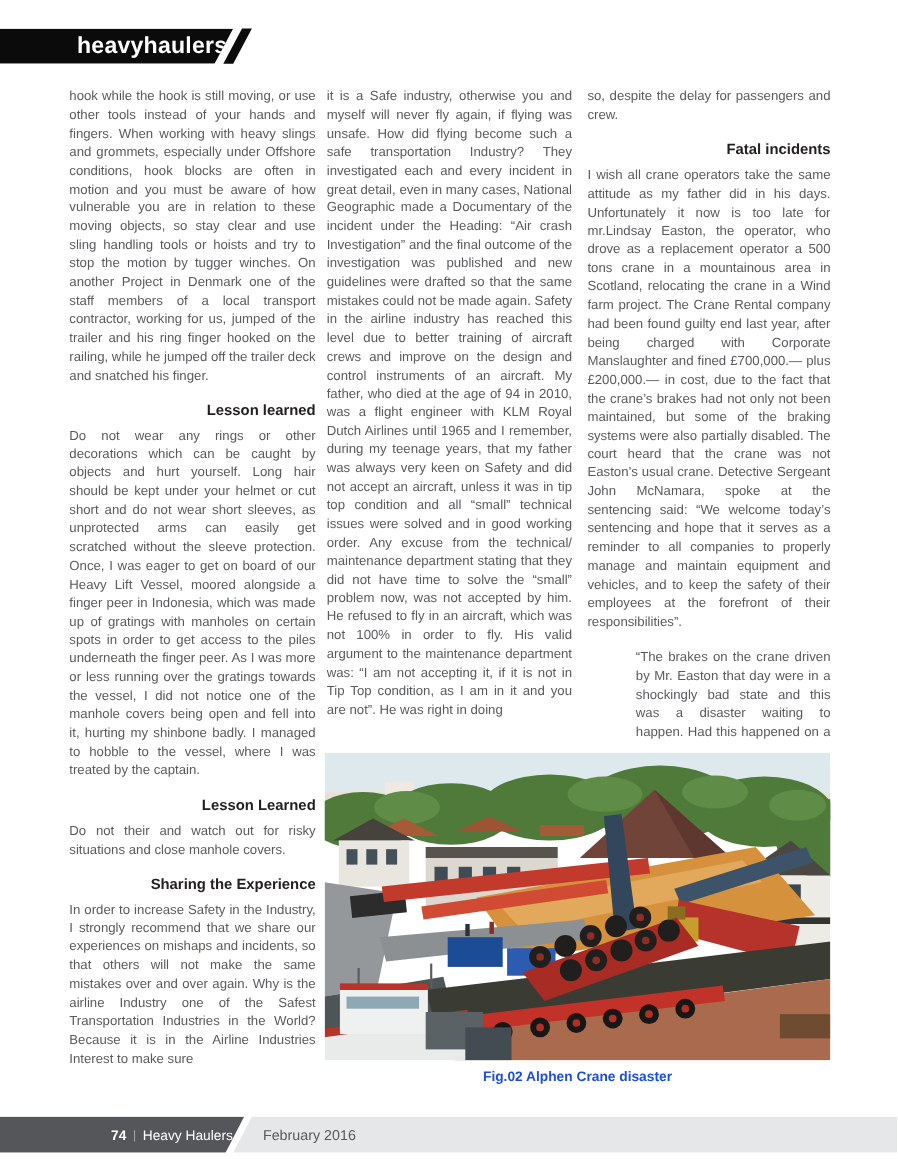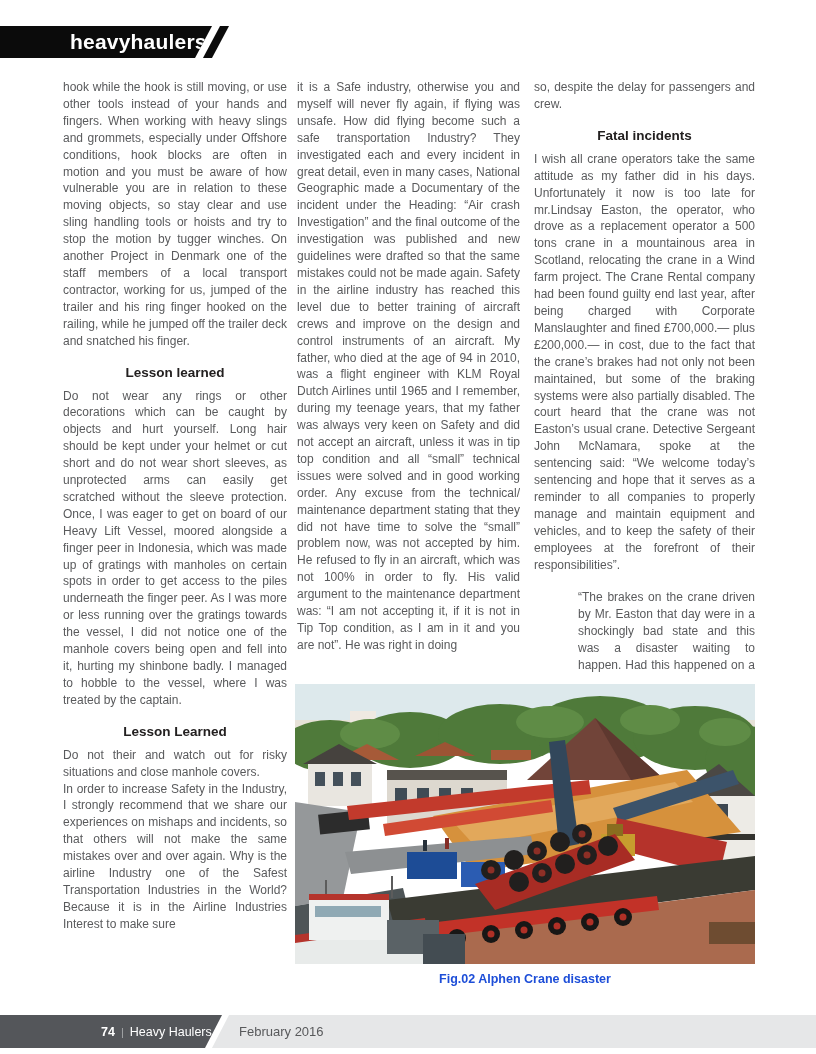--- a/index.html
+++ b/index.html
@@ -23,21 +23,21 @@
     position:absolute; top:79px; width:224px; color:#595a5c;
     font-size:12px; line-height:16.9px; text-align:justify; overflow:hidden;
   }
   .col1 { left:63px;  width:224px; height:912px; }
   .col2 { left:297px; width:223px; height:598px; }
   .col3 { left:534px; width:221px; height:598px; }
   .para { margin:0; }
   .para.gap { margin-top:16px;margin-left:44px; }
   .heading {
     margin:13px 0 6px 0; font-size:13.5px; line-height:19px;
-    color:#232020; font-weight:bold; text-align:center;
+    color:#232020; font-weight:bold; text-align:right;
   }
   
   .figure { position:absolute; left:295px; top:684px; width:460px; margin:0; }
   .photo  { width:460px; height:280px; overflow:hidden; line-height:0; }
   .caption {
     text-align:center; font-weight:bold; font-size:12.5px;
     color:#1d4ed8; margin-top:8px; line-height:14px;
   }
   
   .footer-light {
@@ -68,20 +68,21 @@
     <span class="banner-text">heavyhaulers.in</span>
   </div>
   <div class="banner-tail"></div>
 
   <div class="col col1">
     <p class="para">hook while the hook is still moving, or use other tools instead of your hands and fingers. When working with heavy slings and grommets, especially under Offshore conditions, hook blocks are often in motion and you must be aware of how vulnerable you are in relation to these moving objects, so stay clear and use sling handling tools or hoists and try to stop the motion by tugger winches. On another Project in Denmark one of the staff members of a local transport contractor, working for us, jumped of the trailer and his ring finger hooked on the railing, while he jumped off the trailer deck and snatched his finger.</p>
     <h3 class="heading">Lesson learned</h3>
     <p class="para">Do not wear any rings or other decorations which can be caught by objects and hurt yourself. Long hair should be kept under your helmet or cut short and do not wear short sleeves, as unprotected arms can easily get scratched without the sleeve protection. Once, I was eager to get on board of our Heavy Lift Vessel, moored alongside a finger peer in Indonesia, which was made up of gratings with manholes on certain spots in order to get access to the piles underneath the finger peer. As I was more or less running over the gratings towards the vessel, I did not notice one of the manhole covers being open and fell into it, hurting my shinbone badly. I managed to hobble to the vessel, where I was treated by the captain.</p>
     <h3 class="heading">Lesson Learned</h3>
     <p class="para">Do not their and watch out for risky situations and close manhole covers.</p>
+    <h3 class="heading">Sharing the Experience</h3>
     <p class="para">In order to increase Safety in the Industry, I strongly recommend that we share our experiences on mishaps and incidents, so that others will not make the same mistakes over and over again. Why is the airline Industry one of the Safest Transportation Industries in the World? Because it is in the Airline Industries Interest to make sure</p>
   </div>
 
   <div class="col col2">
     <p class="para">it is a Safe industry, otherwise you and myself will never fly again, if flying was unsafe. How did flying become such a safe transportation Industry? They investigated each and every incident in great detail, even in many cases, National Geographic made a Documentary of the incident under the Heading: “Air crash Investigation” and the final outcome of the investigation was published and new guidelines were drafted so that the same mistakes could not be made again. Safety in the airline industry has reached this level due to better training of aircraft crews and improve on the design and control instruments of an aircraft. My father, who died at the age of 94 in 2010, was a flight engineer with KLM Royal Dutch Airlines until 1965 and I remember, during my teenage years, that my father was always very keen on Safety and did not accept an aircraft, unless it was in tip top condition and all “small” technical issues were solved and in good working order. Any excuse from the technical/ maintenance department stating that they did not have time to solve the “small” problem now, was not accepted by him. He refused to fly in an aircraft, which was not 100% in order to fly. His valid argument to the maintenance department was: “I am not accepting it, if it is not in Tip Top condition, as I am in it and you are not”. He was right in doing</p>
   </div>
 
   <div class="col col3">
     <p class="para">so, despite the delay for passengers and crew.</p>
     <h3 class="heading">Fatal incidents</h3>

